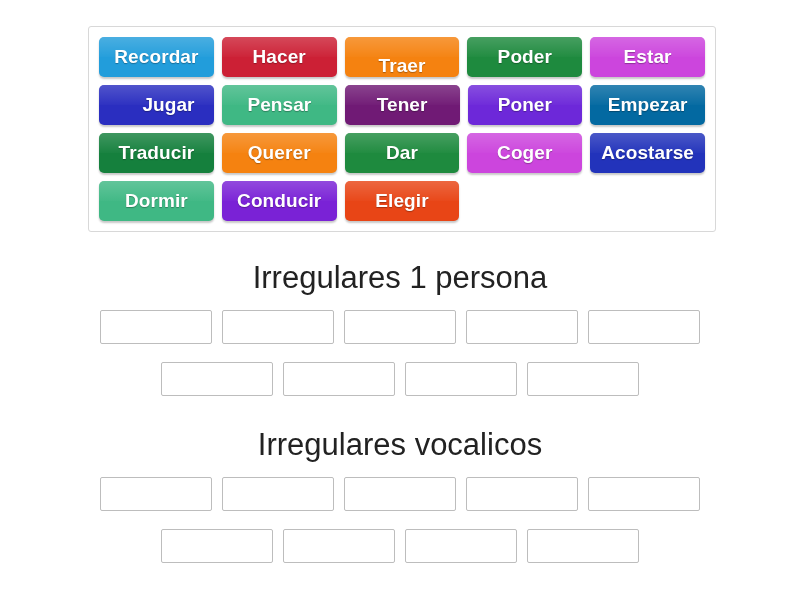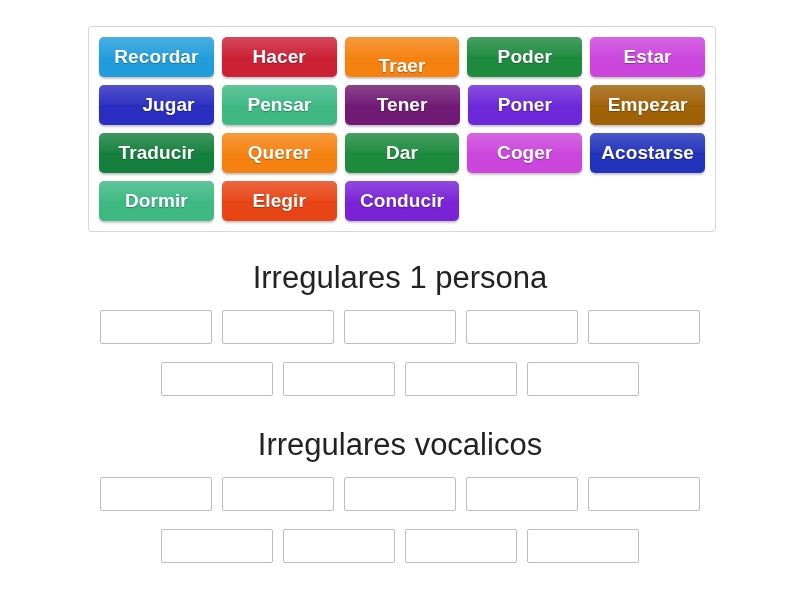--- a/index.html
+++ b/index.html
@@ -153,21 +153,21 @@
       </div>
       <div class="tile" style="background: rgb(63, 184, 132);">
         <span class="tile-label">Pensar</span>
       </div>
       <div class="tile" style="background: #701a75;">
         <span class="tile-label">Tener</span>
       </div>
       <div class="tile" style="background: #6d28d9;">
         <span class="tile-label">Poner</span>
       </div>
-      <div class="tile" style="background: #a16207;">
+      <div class="tile" style="background: #0369a1;">
         <span class="tile-label">Empezar</span>
       </div>
     </div>
 
     <div class="tile-row">
       <div class="tile" style="background: #15803d;">
         <span class="tile-label">Traducir</span>
       </div>
       <div class="tile" style="background: rgb(245, 130, 16);">
         <span class="tile-label">Querer</span>
@@ -180,26 +180,26 @@
       </div>
       <div class="tile" style="background: rgb(34, 51, 187);">
         <span class="tile-label">Acostarse</span>
       </div>
     </div>
 
     <div class="tile-row">
       <div class="tile" style="background: rgb(63, 184, 132);">
         <span class="tile-label">Dormir</span>
       </div>
+      <div class="tile" style="background: rgb(122, 34, 214);">
+        <span class="tile-label">Conducir</span>
+      </div>
       <div class="tile" style="background: rgb(232, 69, 22);">
         <span class="tile-label">Elegir</span>
       </div>
-      <div class="tile" style="background: rgb(122, 34, 214);">
-        <span class="tile-label">Conducir</span>
-      </div>
       <div class="tile-spacer"></div>
       <div class="tile-spacer"></div>
     </div>
 
   </div>
 
   <div class="category-title" id="title-1">Irregulares 1 persona</div>
 
   <div class="drop-row" id="group1-row1">
     <div class="drop-zone"></div>

